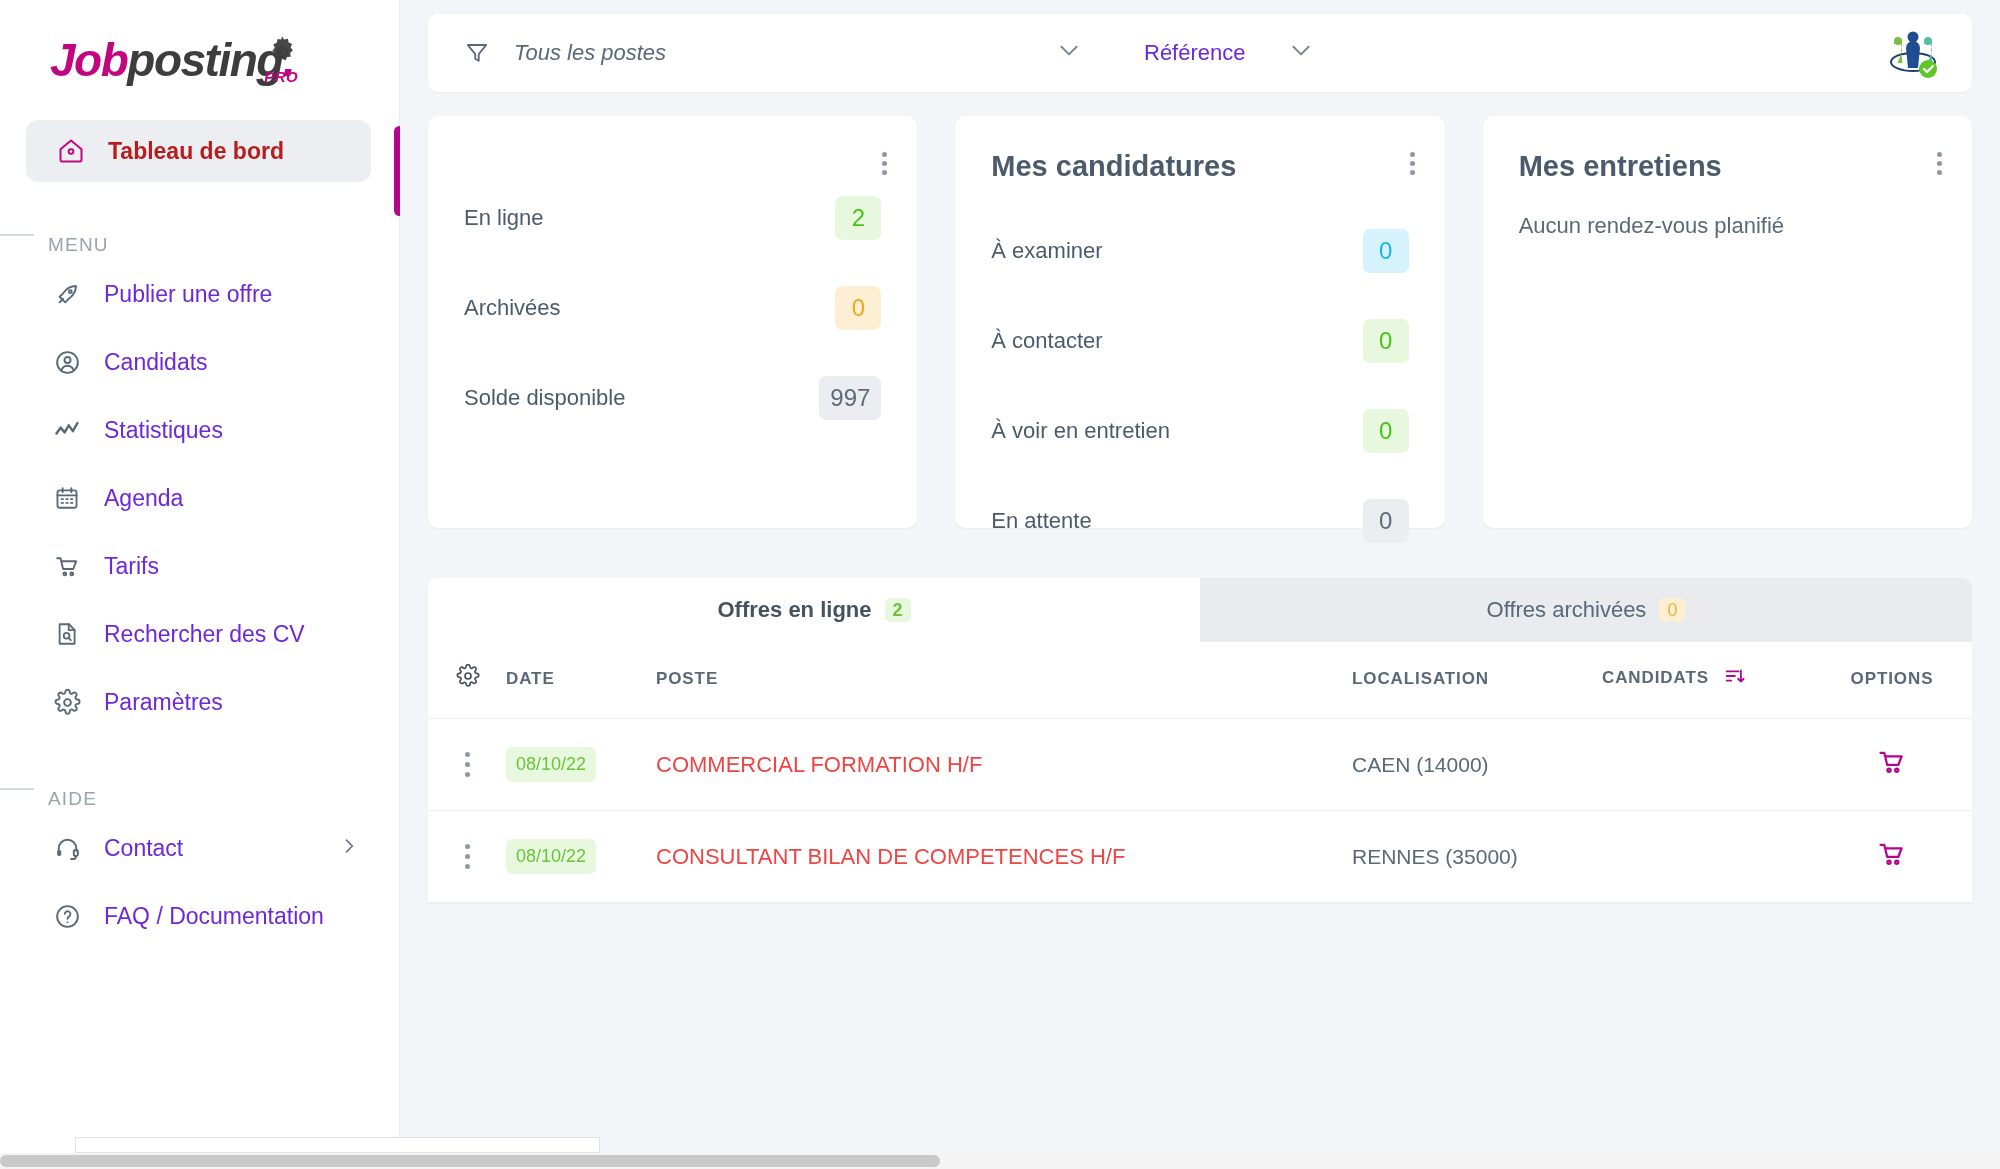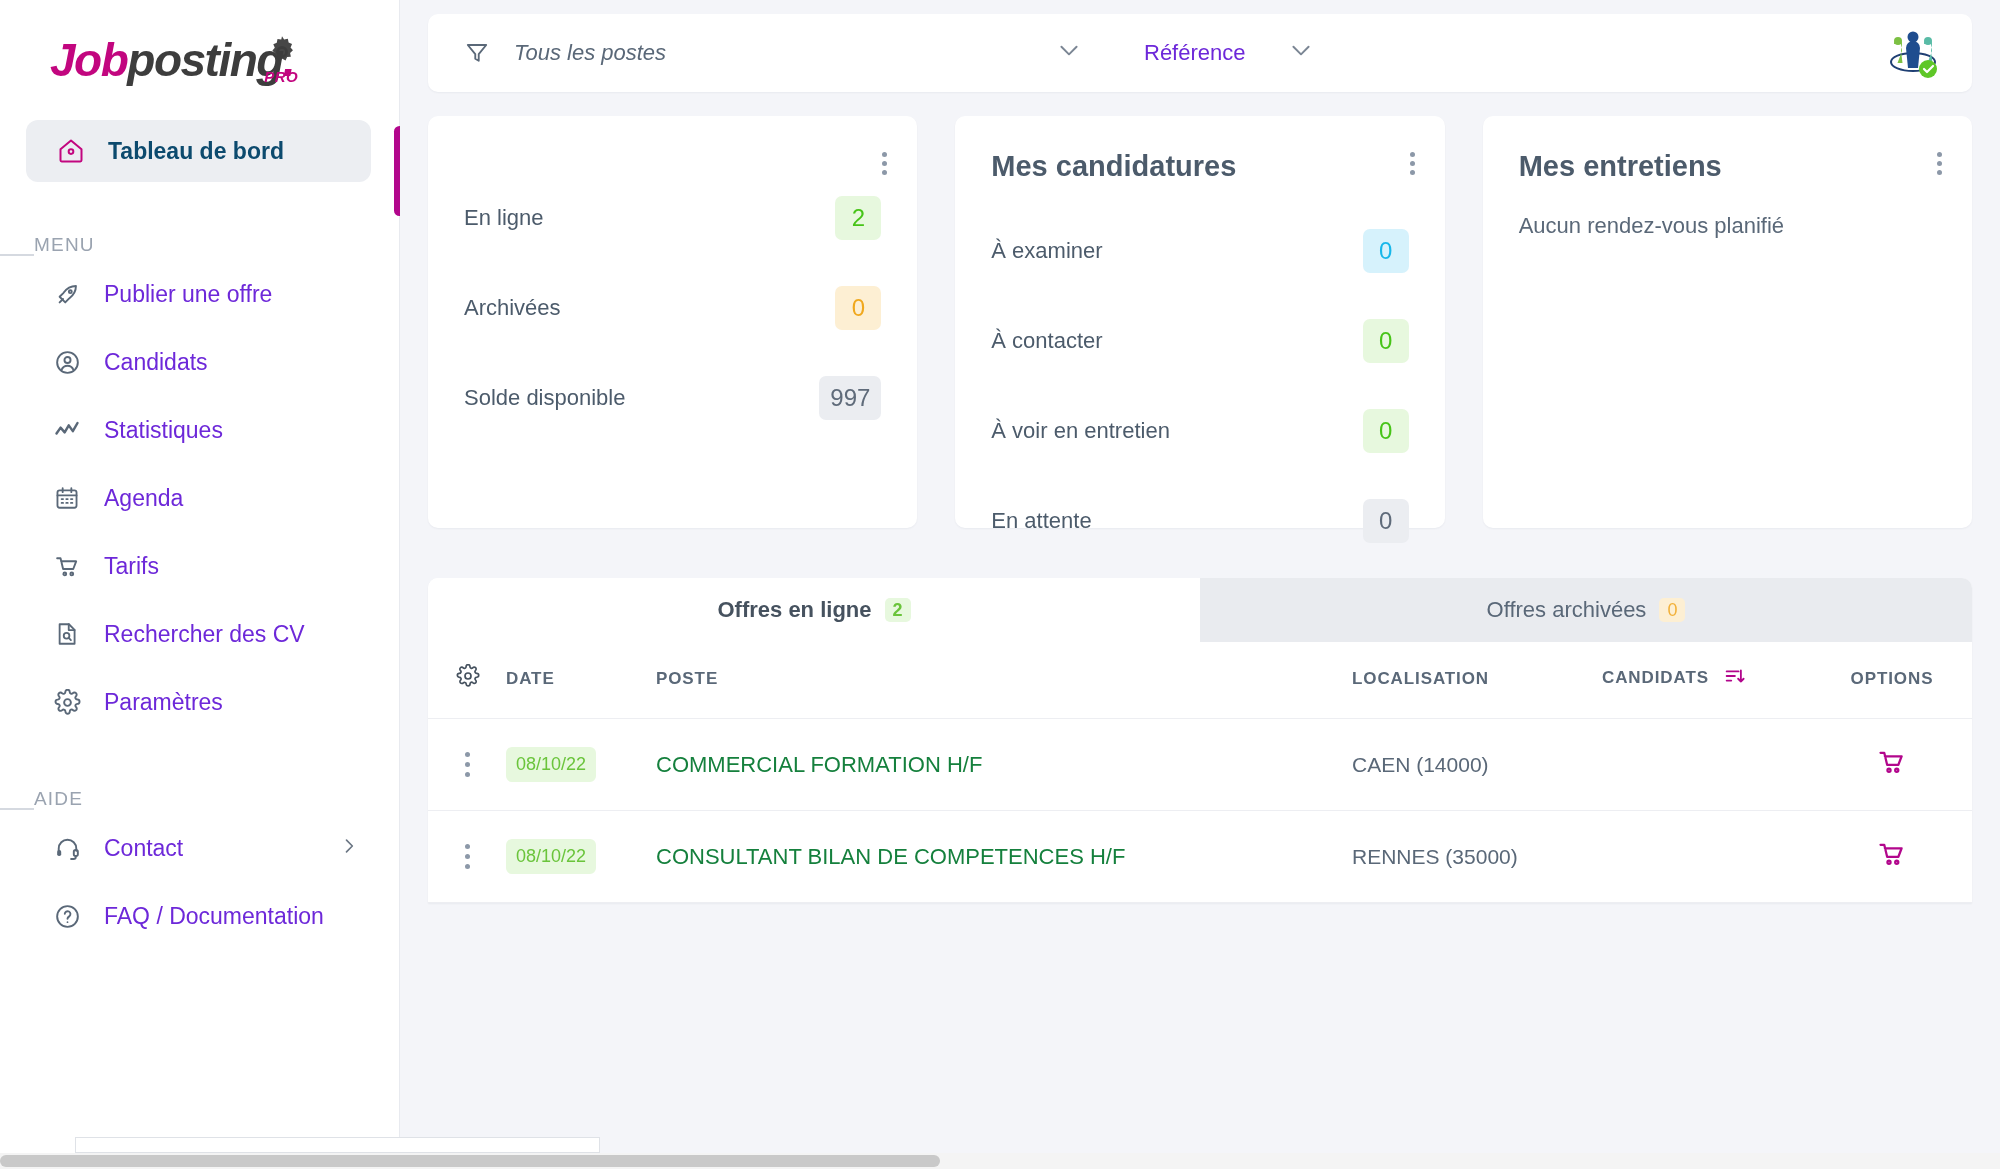--- a/index.html
+++ b/index.html
@@ -49,32 +49,33 @@
   .nav-active {
     margin: 0 28px 0 26px;
     height: 62px;
     background: #eceef2;
     border-radius: 12px;
     display: flex; align-items: center;
     padding-left: 30px;
     gap: 22px;
   }
   .nav-active .label {
-    color: #0c4a6e; font-size: 23px; font-weight: bold;
+    color: #b91c1c; font-size: 23px; font-weight: bold;
   }
   .active-indicator {
     position: absolute;
     left: 394px; top: 126px;
     width: 11px; height: 90px;
     background: #b2068c;
     border-radius: 6px;
   }
 
   .section-head {
-    display: flex; align-items: flex-end;
+    display: flex; align-items: flex-start;
+    gap: 14px;
     margin-top: 52px;
     margin-bottom: 4px;
     padding-left: 0px;
   }
   .section-head .rule {
     width: 34px; height: 2px; background: #d5d9e0;
   }
   .section-head .txt {
     font-size: 19px; letter-spacing: 1.2px;
     color: #9aa3b0;
@@ -222,21 +223,21 @@
     font-size: 21px; color: #5a6878;
     vertical-align: middle;
   }
   tbody td.kcell { padding-left: 28px; }
   .row-kebab { display: flex; flex-direction: column; gap: 5px; align-items: center; cursor: pointer; width: 22px;}
   .row-kebab i { width: 5px; height: 5px; border-radius: 50%; background: #8c98a8; display:block; }
   .date-badge {
     display: inline-block; background: #e7f8de; color: #6ac43b;
     font-size: 18px; border-radius: 6px; padding: 7px 10px;
   }
-  .poste-link { color: #15803d; font-size: 22px; text-decoration: none; cursor: pointer; }
+  .poste-link { color: #ef4444; font-size: 22px; text-decoration: none; cursor: pointer; }
   .cart-cell { text-align: center; }
 
   
   .hscroll-outer {
     position: absolute; left: 0; bottom: 0;
     width: 2000px; height: 16px;
     background: #f4f4f4;
     z-index: 40;
   }
   .hscroll-thumb {

